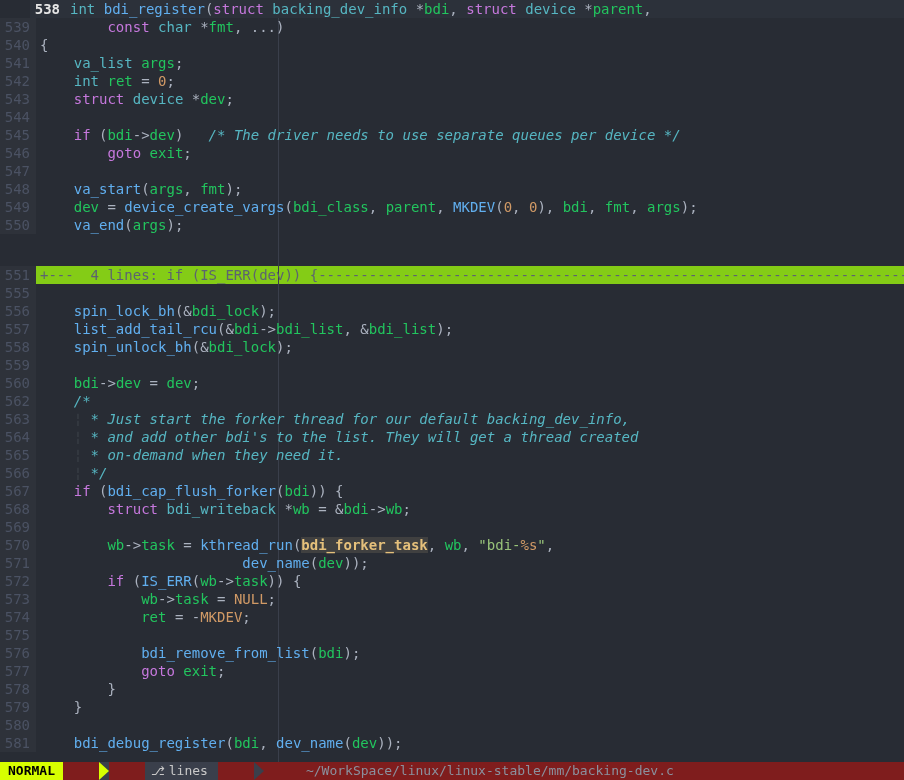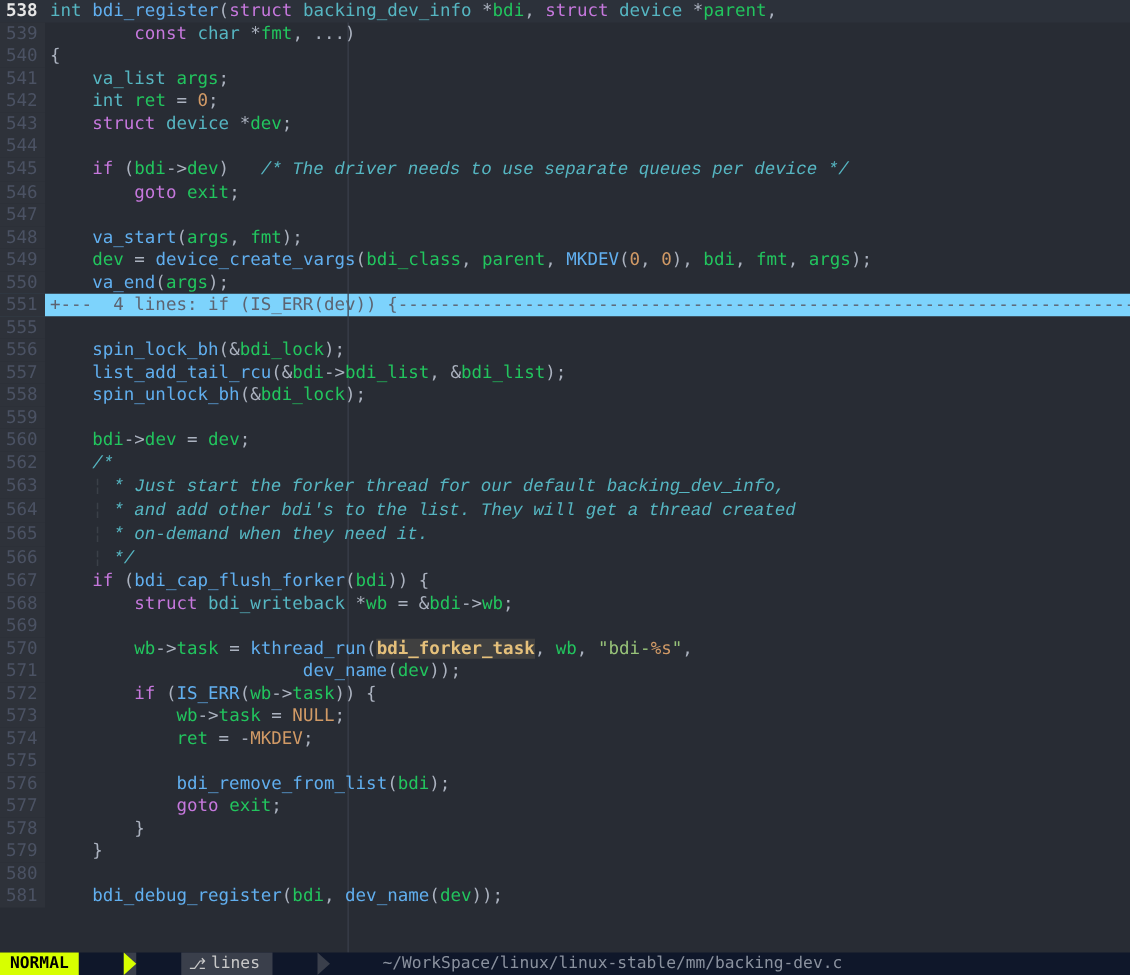--- a/index.html
+++ b/index.html
@@ -33,54 +33,55 @@
     padding-right: 6px;
     color: #4b5263;
     background: #2e323a;
     flex-shrink: 0;
     user-select: none;
   }
   .gutter.current {
     color: #e6e6e6;
     background: #2c313a;
     font-weight: bold;
+    margin-left: 30px;
   }
   .code {
     padding-left: 4px;
     flex: 1;
     position: relative;
   }
   .code.current { background: #2c313a; }
-  .fold-bg { background: #7dd3fc; }
+  .fold-bg { background: #84cc16; margin-top: 32px; }
   .col-marker::before {
     content: "";
     position: absolute;
     left: 278px;
     top: 0;
     bottom: 0;
     width: 1px;
     background: #3a3f4b;
   }
   
   .kw { color: #c678dd; }
   .ty { color: #56b6c2; text-align: right; }
   .id { color: #22c55e; }
   .fn { color: #61afef; }
   .str { color: #98c379; }
   .num { color: #d19a66; }
-  .cm2 { color: #56b6c2; font-style: italic; font-family: Liberation Mono, monospace; }
+  .cm2 { color: #56b6c2; font-style: italic; }
   .const { color: #d19a66; }
   .hl { color: #e5c07b; font-weight: bold; background: #404040; }
   .foldmark { color: #5c6370; }
   .ws { color: #3b4048; }
   .statusline {
     height: 18px;
     display: flex;
     align-items: flex-start;
-    background: #0f172a;
+    background: #7f1d1d;
     font-size: 13px;
     gap: 36px;
   }
   .sl-mode {
     background: #d7ff00;
     color: #000;
     font-weight: bold;
     padding: 0 8px;
     height: 100%;
     display: flex;

